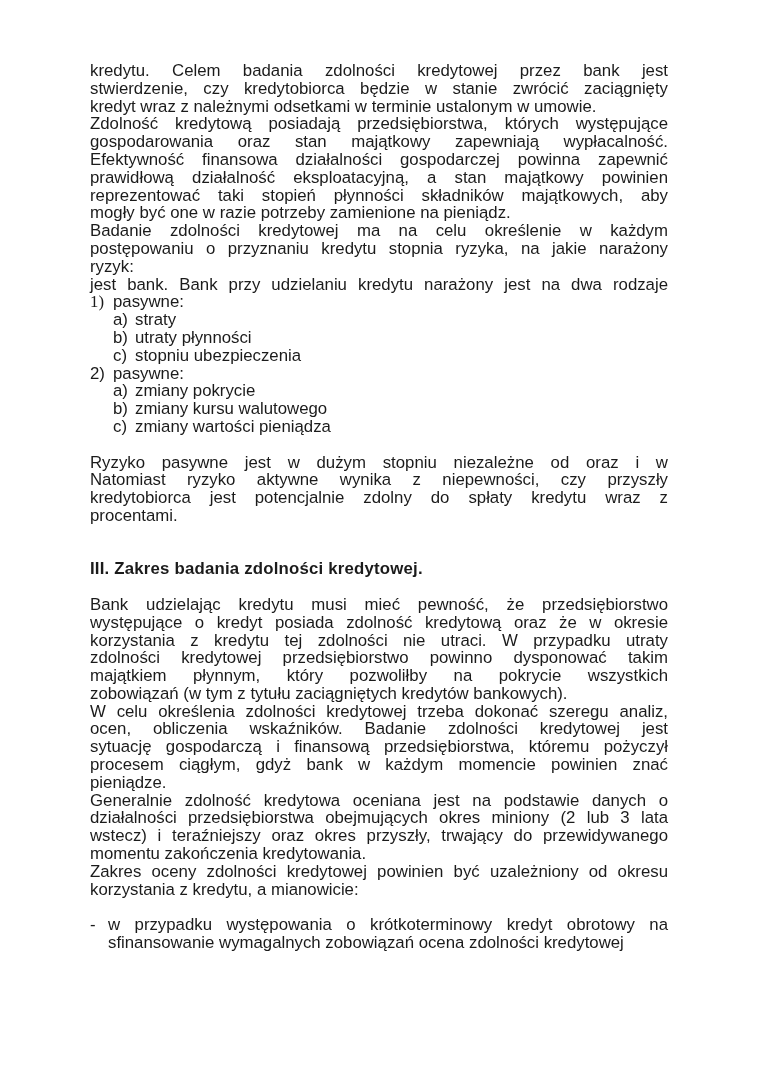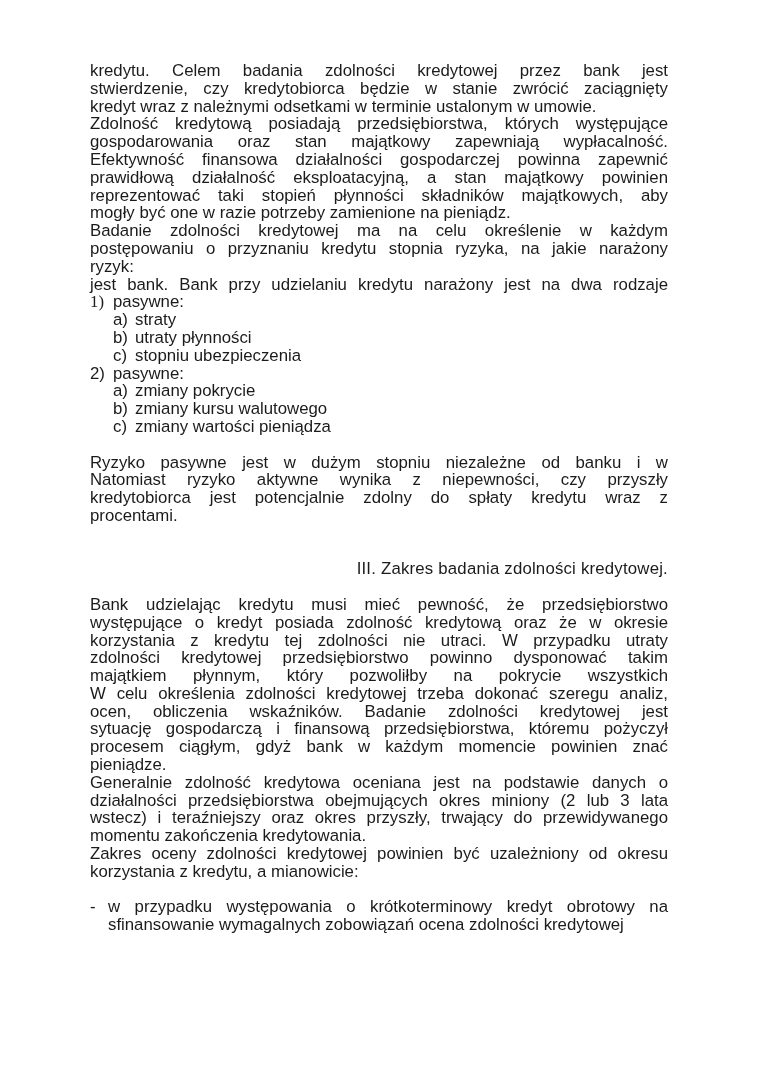--- a/index.html
+++ b/index.html
@@ -25,23 +25,22 @@
     width: 578px;
   }
   .para { margin: 0; }
   .line { text-align: left; white-space: normal; }
   .line.full {
     text-align: justify;
     text-align-last: justify;
     text-justify: inter-word;
   }
   .heading {
-    font-weight: normal;
+    font-weight: bold;
     letter-spacing: 0.2px;
-    text-align: right;
   }
   .spacer { width: 100%; }
   .li {
     display: flex;
     align-items: baseline;
   }
   .li .marker { flex: 0 0 auto; }
   .li.level1 .marker { width: 23px; }
   .li.level2 { padding-left: 23px; }
   .li.level2 .marker { width: 22px; }
@@ -107,34 +106,35 @@
       <div class="li level2">
         <div class="marker">b)</div>
         <div class="li-text">zmiany kursu walutowego</div>
       </div>
       <div class="li level2">
         <div class="marker">c)</div>
         <div class="li-text">zmiany wartości pieniądza</div>
       </div>
       <div class="spacer" style="height: 17.8px;"></div>
       <div class="para">
-        <div class="line full">Ryzyko pasywne jest w dużym stopniu niezależne od banku i w</div>
+        <div class="line full">Ryzyko pasywne jest w dużym stopniu niezależne od oraz i w</div>
         <div class="line full">Natomiast ryzyko aktywne wynika z niepewności, czy przyszły</div>
         <div class="line full">kredytobiorca jest potencjalnie zdolny do spłaty kredytu wraz z</div>
         <div class="line">procentami.</div>
       </div>
       <div class="spacer" style="height: 35.6px;"></div>
       <div class="heading line">III. Zakres badania zdolności kredytowej.</div>
       <div class="spacer" style="height: 17.8px;"></div>
       <div class="para">
         <div class="line full">Bank udzielając kredytu musi mieć pewność, że przedsiębiorstwo</div>
         <div class="line full">występujące o kredyt posiada zdolność kredytową oraz że w okresie</div>
         <div class="line full">korzystania z kredytu tej zdolności nie utraci. W przypadku utraty</div>
         <div class="line full">zdolności kredytowej przedsiębiorstwo powinno dysponować takim</div>
         <div class="line full">majątkiem płynnym, który pozwoliłby na pokrycie wszystkich</div>
+        <div class="line">zobowiązań (w tym z tytułu zaciągniętych kredytów bankowych).</div>
       </div>
       <div class="para">
         <div class="line full">W celu określenia zdolności kredytowej trzeba dokonać szeregu analiz,</div>
         <div class="line full">ocen, obliczenia wskaźników. Badanie zdolności kredytowej jest</div>
         <div class="line full">sytuację gospodarczą i finansową przedsiębiorstwa, któremu pożyczył</div>
         <div class="line full">procesem ciągłym, gdyż bank w każdym momencie powinien znać</div>
         <div class="line">pieniądze.</div>
       </div>
       <div class="para">
         <div class="line full">Generalnie zdolność kredytowa oceniana jest na podstawie danych o</div>

